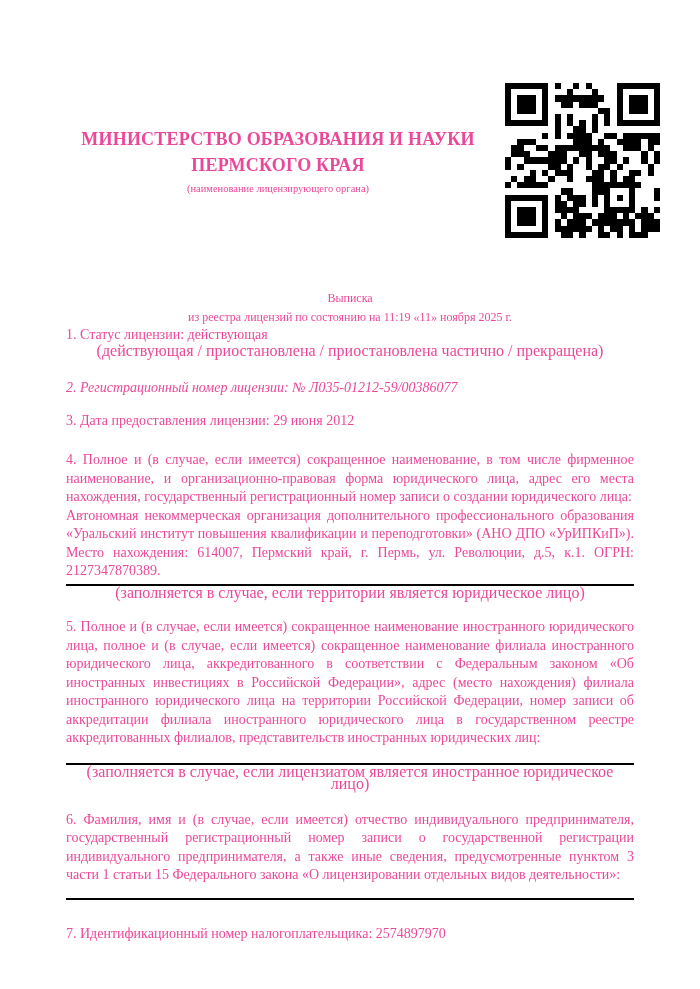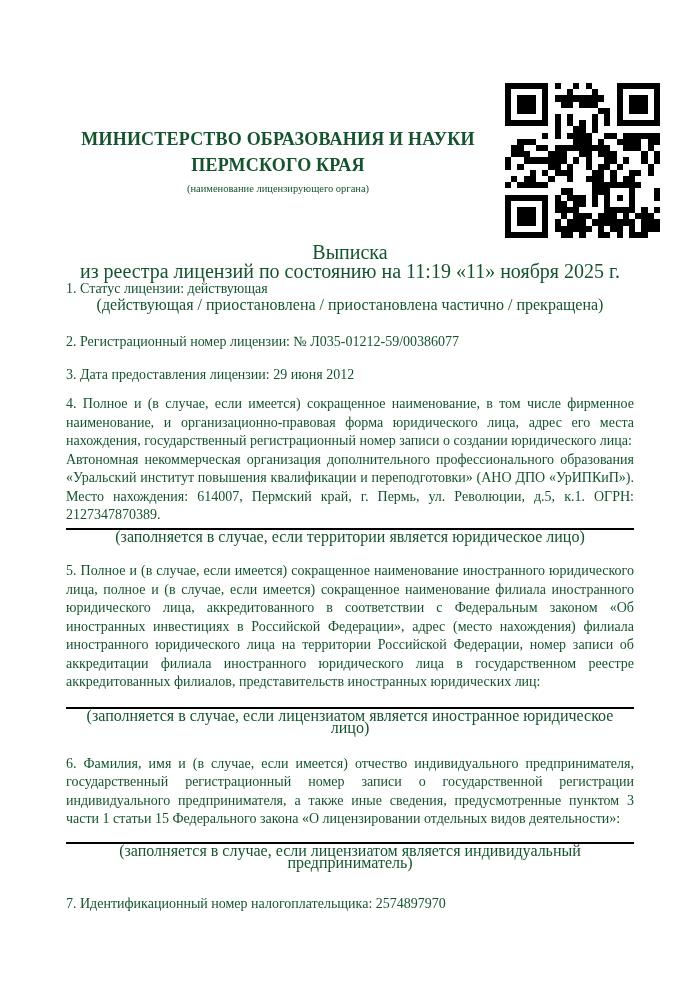--- a/index.html
+++ b/index.html
@@ -2,21 +2,21 @@
 <html lang="ru"><head>
 <meta charset="utf-8">
 <style>
   html, body { margin: 0; padding: 0; background: #e8e8e8; }
   .page {
     position: relative;
     width: 700px;
     height: 989px;
     margin: 0 auto;
     background: #ffffff;
-    color: #14532d;
+    color: #ec4899;
     font-family: "Liberation Serif", "DejaVu Serif", serif;
     overflow: hidden;
     box-sizing: border-box;
   }
   .content { padding: 0 66px; }
 
   
   .header-text {
     margin-top: 126px;
     width: 424px;
@@ -39,41 +39,41 @@
     position: absolute;
     left: 505px;
     top: 83px;
     width: 155px;
     height: 155px;
   }
   .qr-box svg { display: block; width: 155px; height: 155px; }
 
   
   .doc-title {
-    margin-top: 48px;
+    margin-top: 94px;
     text-align: center;
-    font-size: 20px;
+    font-size: 12px;
     line-height: 18.5px;
   }
 
   
   .para {
     font-size: 14px;
     line-height: 18.5px;
   }
   .justified { text-align: justify; }
   .item-1 { }
   .centered-caption {
     font-size: 16px;
     line-height: 12.5px;
     text-align: center;
   }
-  .item-2 { margin-top: 22px; }
+  .item-2 { margin-top: 22px; font-style: italic; }
   .item-3 { margin-top: 14px; }
-  .section-4 { margin-top: 11px; }
+  .section-4 { margin-top: 21px; }
   .section-5 { margin-top: 19px; }
   .section-6 { margin-top: 20px; }
   .item-7 { margin-top: 25px; }
 
   .fill-line {
     border: none;
     border-top: 2px solid #000000;
     margin: 3px 0 1px 0;
   }
   .fill-line.gap-above-lg { margin-top: 15px; }
@@ -450,19 +450,18 @@
 
     <div class="section-5">
       <div class="para justified">5. Полное и (в случае, если имеется) сокращенное наименование иностранного юридического лица, полное и (в случае, если имеется) сокращенное наименование филиала иностранного юридического лица, аккредитованного в соответствии с Федеральным законом «Об иностранных инвестициях в Российской Федерации», адрес (место нахождения) филиала иностранного юридического лица на территории Российской Федерации, номер записи об аккредитации филиала иностранного юридического лица в государственном реестре аккредитованных филиалов, представительств иностранных юридических лиц:</div>
       <hr class="fill-line gap-above-lg">
       <div class="centered-caption">(заполняется в случае, если лицензиатом является иностранное юридическое лицо)</div>
     </div>
 
     <div class="section-6">
       <div class="para justified">6. Фамилия, имя и (в случае, если имеется) отчество индивидуального предпринимателя, государственный регистрационный номер записи о государственной регистрации индивидуального предпринимателя, а также иные сведения, предусмотренные пунктом 3 части 1 статьи 15 Федерального закона «О лицензировании отдельных видов деятельности»:</div>
       <hr class="fill-line gap-above-md">
-      <div class="centered-caption">(заполняется в случае, если лицензиатом является индивидуальный предприниматель)</div>
     </div>
 
     <div class="para item-7">7. Идентификационный номер налогоплательщика: 2574897970</div>
 
   </div>
 </div>
 
 </body></html>

